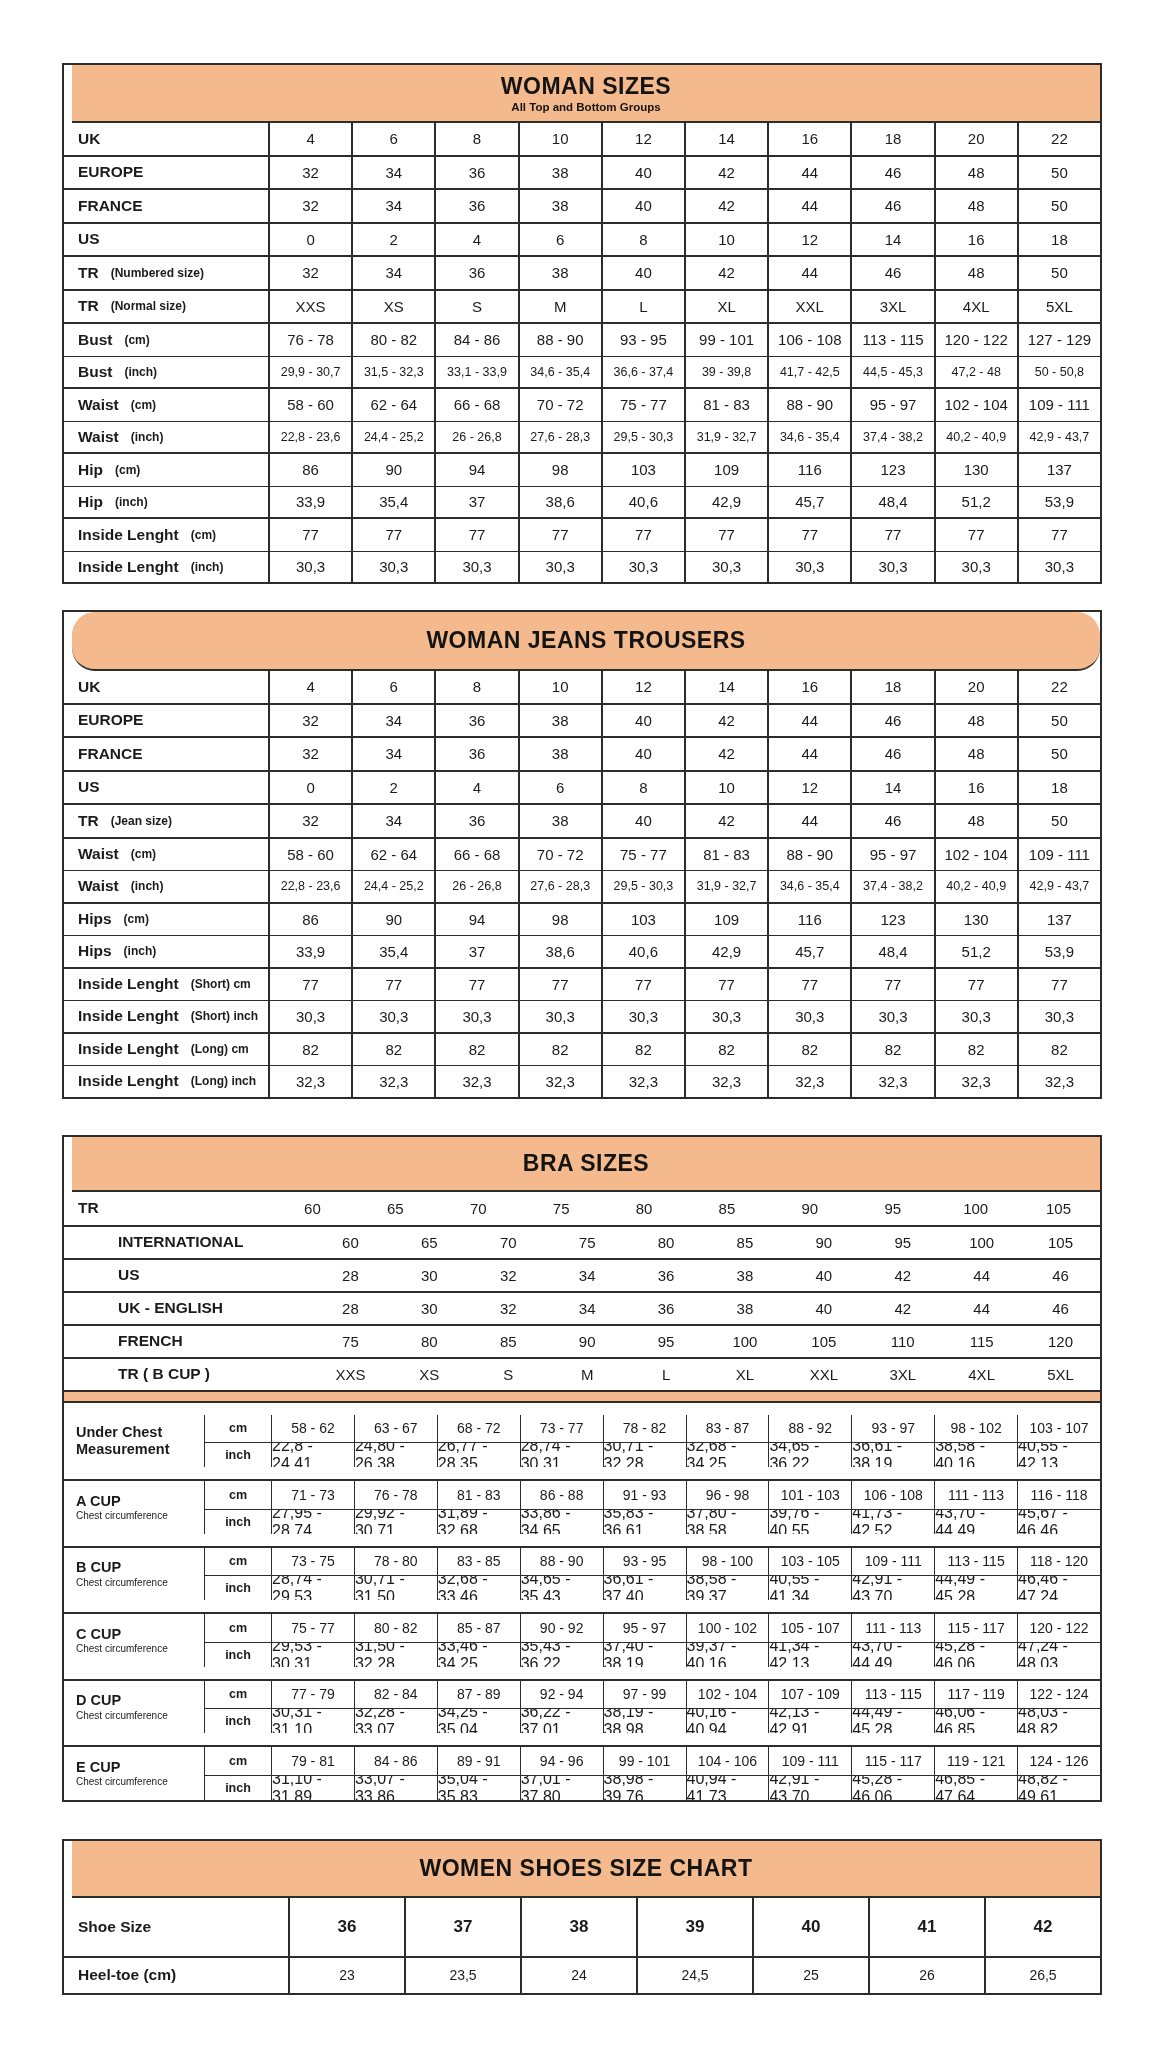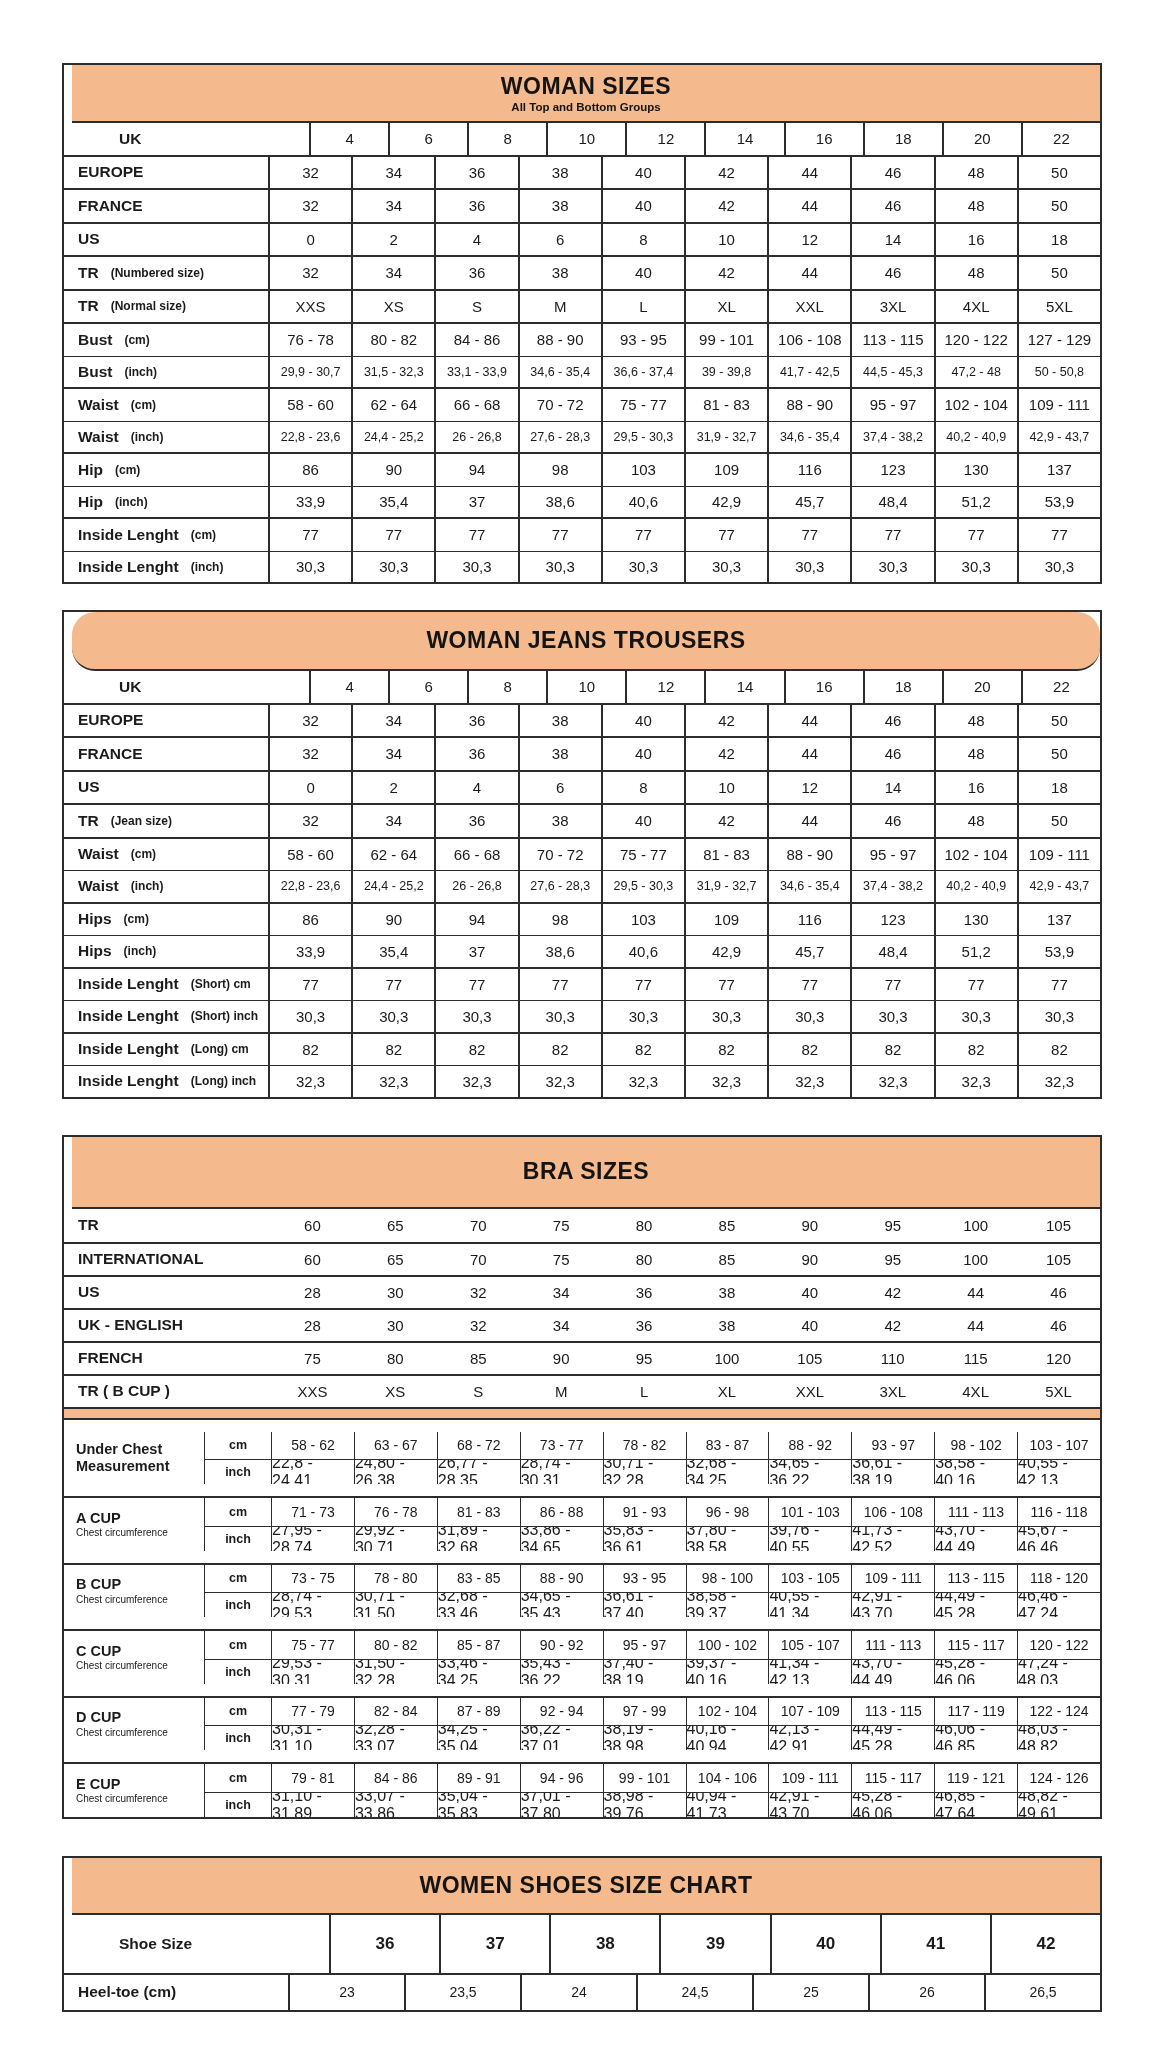--- a/index.html
+++ b/index.html
@@ -18,43 +18,43 @@
   .size-table{border:2.5px solid var(--bc);width:1040px;background:#fff;}
   .thead{
     background:var(--peach);
     border-bottom:2.5px solid var(--bc);
     display:flex;flex-direction:column;align-items:center;justify-content:center;
     text-align:center;
     margin-left:8px;
   }
   .thead.h-t1{height:58px;}
   .thead.h-t2{height:59px;border-radius:23px;}
-  .thead.h-t3{height:72px;}
+  .thead.h-t3{height:55px;}
   .thead.h-t4{height:57px;}
   .ttitle{font-size:23px;font-weight:bold;letter-spacing:.5px;color:#141414;}
   .tsub{font-size:11.5px;font-weight:bold;margin-top:1px;color:#141414;}
 
   .group{border-top:2.5px solid var(--bc);}
-  .tbody .group:first-child{border-top:none;padding-left:41px;}
+  .tbody .group:first-child{border-top:none;}
   .row{display:grid;}
   .row + .row{border-top:1.5px solid var(--bc);}
   .g12{grid-template-columns:204px repeat(10,1fr);}
   .gshoes{grid-template-columns:224px repeat(7,1fr);}
   .t1 .row,.t2 .row{height:31.5px;}
 
   .cell{display:flex;align-items:center;justify-content:center;overflow:hidden;}
   .cell.label{justify-content:flex-start;padding-left:14px;white-space:nowrap;}
   .lab-main{font-weight:bold;font-size:15.5px;}
   .lab-note{font-weight:bold;font-size:12px;margin-left:12px;}
   .val{border-left:2px solid var(--bc);font-size:15px;}
   .val.small{font-size:12.5px;}
 
   
   .bra-a .row{grid-template-columns:207px repeat(10,1fr);height:33px;}
-  .bra-a .row + .row{border-top:2.2px solid var(--bc);}
+  .bra-a .row + .row{border-top:2.2px solid var(--bc);padding-left:40px;}
   .bra-a .val{border-left:none;}
   .bra-strip{height:13px;background:var(--peach);border-top:2px solid var(--bc);border-bottom:2px solid var(--bc);}
   .cup-group{display:grid;grid-template-columns:140px 67px repeat(10,1fr);grid-template-rows:27.5px 25px;border-top:2.5px solid var(--bc);margin-top:12px;}
   .bra-b .cup-group:first-child{border-top:none;}
   .cup-label{grid-row:1/3;display:flex;flex-direction:column;justify-content:center;align-items:flex-start;padding-left:12px;line-height:1.15;}
   .cup-label .lab-main{font-size:14.5px;}
   .cup-label .cup-sub{font-size:10px;margin-top:1px;}
   .unit-cell{border-left:1.8px solid var(--bc);font-weight:bold;font-size:12.5px;}
   .cup-row2{border-top:1.5px solid var(--bc);}
   .cup-val{border-left:1.8px solid var(--bc);font-size:14px;}

